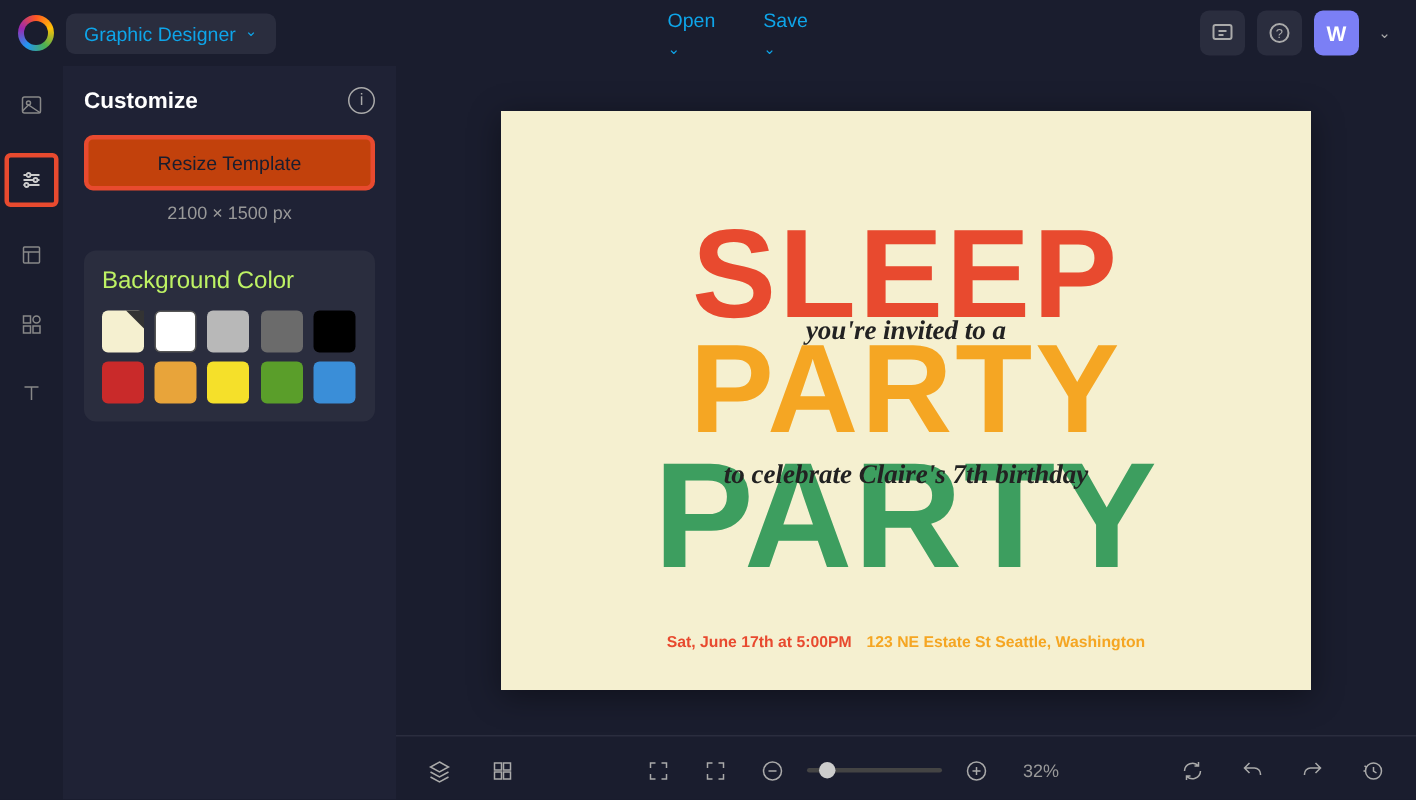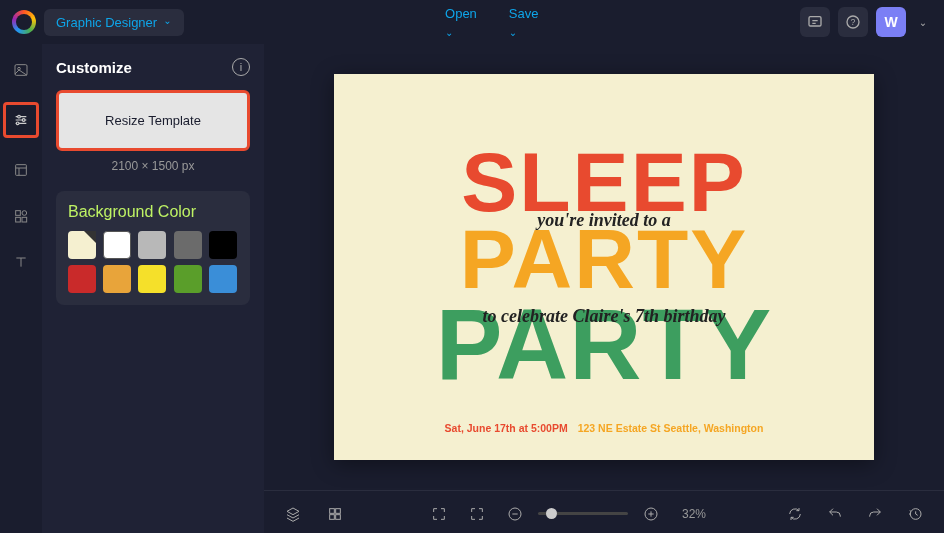--- a/index.html
+++ b/index.html
@@ -15,21 +15,21 @@
 .icon-btn { width: 30px; height: 30px; background: #2a2d3e; border: none; border-radius: 6px; color: #aaa; display: flex; align-items: center; justify-content: center; cursor: pointer; font-size: 14px; }
 .avatar-btn { width: 30px; height: 30px; background: #7b7ff5; border-radius: 6px; color: #fff; font-weight: 600; display: flex; align-items: center; justify-content: center; font-size: 14px; }
 .main { display: flex; height: calc(100% - 44px); }
 .toolbar { width: 42px; background: #1a1d2e; display: flex; flex-direction: column; align-items: center; padding-top: 12px; gap: 18px; }
 .tool { width: 28px; height: 28px; display: flex; align-items: center; justify-content: center; color: #888; cursor: pointer; border-radius: 4px; }
 .tool.highlighted { border: 3px solid #e84a2f; border-radius: 4px; padding: 4px; width: 36px; height: 36px; }
 .sidebar { width: 222px; background: #1f2235; padding: 14px; }
 .sidebar-header { display: flex; justify-content: space-between; align-items: center; margin-bottom: 14px; }
 .sidebar-title { font-size: 15px; font-weight: 600; color: #fff; }
 .info-icon { width: 18px; height: 18px; border: 1.5px solid #aaa; border-radius: 50%; display: flex; align-items: center; justify-content: center; font-size: 11px; color: #aaa; }
-.resize-btn { width: 100%; background: #e5e5e5; border: 3px solid #e84a2f; color: #1a1d2e; padding: 20px; border-radius: 6px; font-size: 13px; font-weight: 500; cursor: pointer; margin-bottom: 8px; }
+.resize-btn { width: 100%; background: #c2410c; border: 3px solid #e84a2f; color: #1a1d2e; padding: 8px; border-radius: 6px; font-size: 13px; font-weight: 500; cursor: pointer; margin-bottom: 8px; }
 .dimensions { text-align: center; font-size: 12px; color: #999; margin-bottom: 18px; }
 .bg-panel { background: #2a2d3e; border-radius: 8px; padding: 12px; }
 .bg-label { font-size: 16px; color: #bef264; margin-bottom: 10px; }
 .swatches { display: grid; grid-template-columns: repeat(5, 1fr); gap: 6px; }
 .swatch { width: 28px; height: 28px; border-radius: 4px; cursor: pointer; }
 .swatch.selected { position: relative; }
 .swatch.selected::after { content: ''; position: absolute; top: 0; right: 0; width: 0; height: 0; border-left: 12px solid transparent; border-top: 12px solid #333; }
 .canvas-area { flex: 1; background: #1a1d2e; display: flex; flex-direction: column; }
 .canvas-viewport { flex: 1; display: flex; align-items: flex-start; justify-content: center; padding: 30px; }
 .canvas { width: 540px; height: 386px; background: #f5f0d0; box-shadow: 0 4px 20px rgba(0,0,0,0.4); position: relative; display: flex; flex-direction: column; align-items: center; justify-content: center; padding: 20px; }

